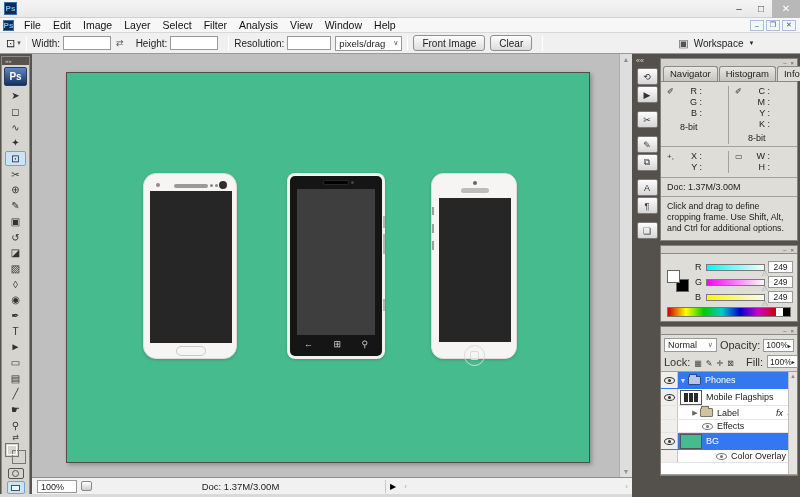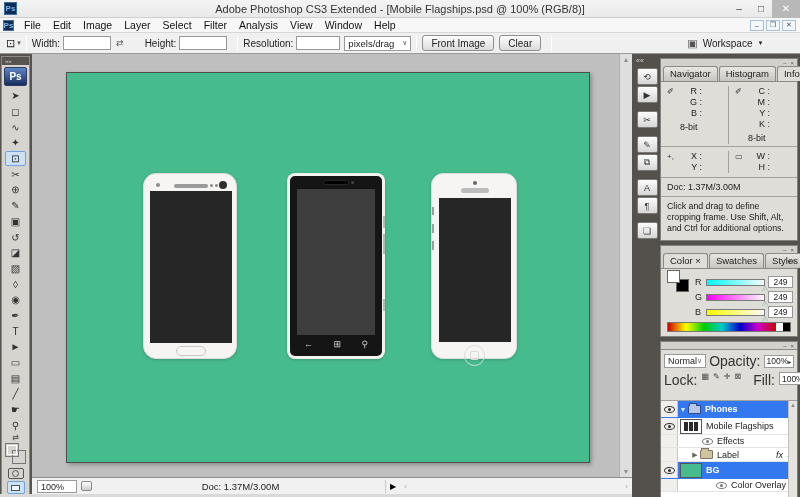--- a/index.html
+++ b/index.html
@@ -124,52 +124,51 @@
   .cthumb{position:absolute;top:6px;left:96%;width:0;height:0;border-left:3.5px solid transparent;border-right:3.5px solid transparent;border-bottom:5px solid #cfd8cf;filter:drop-shadow(0 0 .5px #555)}
   .cval{width:25px;height:12px;background:#fff;border:1px solid #999;font-size:8.5px;text-align:center;line-height:11px}
   .ramp{display:flex;margin:4px 2px 1px;height:10px;border:1px solid #777}
   .ramp .spec{flex:1;background:linear-gradient(to right,#c00,#ff0,#0c0,#0cc,#00c,#c0c,#c00)}
   .ramp .w{width:7px;background:#fff}
   .ramp .k{width:7px;background:#000}
 
   
   .lrow1{display:flex;align-items:center;gap:3px;padding:3px 3px 2px}
   .blend{width:68px;height:14px;background:#fff;border:1px solid #999;font-size:9px;display:flex;align-items:center;justify-content:space-between;padding:0 3px;color:#222}
-  .small-lab{font-size:14px;color:#333}
+  .small-lab{font-size:11px;color:#333}
   .pctbox{width:32px;height:13px;background:#fff;border:1px solid #999;font-size:8.5px;display:flex;align-items:center;justify-content:space-between;padding:0 2px}
-  .lockrow{display:flex;align-items:flex-start;gap:4px;padding:1px 3px 12px;border-bottom:1px solid #a3a19c}
+  .lockrow{display:flex;align-items:flex-end;gap:4px;padding:1px 3px 3px;border-bottom:1px solid #a3a19c}
   .lockico{font-size:8px;color:#444}
   .layerlist{position:relative;background:#fff;height:103px;border-bottom:1px solid #a3a19c;overflow:hidden}
   .lrow{display:flex;align-items:center;height:17px;border-bottom:1px solid #e4e4e4;position:relative}
   .lrow.sel{background:#3478f0;color:#fff;border-bottom-color:#3478f0}
   .eyecell{width:17px;align-self:stretch;border-right:1px solid #c9c7c2;background:#f1efeb;display:flex;align-items:center;justify-content:center;flex:none}
   .eye{width:11px;height:7px;border:1px solid #333;border-radius:50%;position:relative}
   .eye::after{content:"";position:absolute;left:3px;top:1px;width:3px;height:3px;background:#333;border-radius:50%}
   .eye.lt{border-color:#777}.eye.lt::after{background:#777}
   .folder{width:13px;height:9px;background:#cfc49e;border:1px solid #7d7563;border-radius:1px;position:relative;flex:none}
   .folder::before{content:"";position:absolute;left:0;top:-3px;width:6px;height:2px;background:#cfc49e;border:1px solid #7d7563;border-bottom:none}
   .lrow.sel .folder{background:#b6c6ea;border-color:#2a4a8a}
   .lrow.sel .folder::before{background:#b6c6ea;border-color:#2a4a8a}
   .tri{font-size:7px;color:#666;width:10px;text-align:center;flex:none}
   .lrow.sel .tri{color:#dce6fa}
   .lname{font-size:9px;margin-left:4px;white-space:nowrap}
-  .lrow.sel .lname{font-weight:bold}
+  .lrow.sel .lname{font-weight:normal}
   .smartthumb{width:22px;height:15px;background:#fff;border:1px solid #555;margin-left:2px;display:flex;align-items:center;justify-content:center;gap:1px;flex:none}
   .smartthumb i{width:4px;height:9px;background:#2a2a2a;display:block}
   .bgthumb{width:22px;height:15px;border:1px solid #555;margin-left:2px;flex:none}
   .fxmark{position:absolute;right:14px;font-size:9px;font-style:italic;color:#222}
   .fxchev{position:absolute;right:4px;font-size:7px;color:#555}
   .listscroll{position:absolute;right:0;top:0;width:9px;height:100%;background:#e6e4e0;border-left:1px solid #c2c0bb;font-size:6px;color:#8a8a8a;display:flex;flex-direction:column;justify-content:space-between;align-items:center;padding:1px 0}
 </style>
 </head>
 <body>
 
 <div class="abs titlebar">
   <div class="ps-badge">Ps</div>
-  <div class="title-text">Adobe Photoshop CS3 Extended - [Mobile Flagships.psd @ 100% (RGB/8)]</div>
   <div class="win-btns">
     <div class="win-btn">–</div>
     <div class="win-btn">□</div>
     <div class="win-btn close">✕</div>
   </div>
 </div>
 
 <div class="abs menubar">
   <div class="ps-badge">Ps</div>
   <span class="menu-item">File</span>
@@ -191,21 +190,21 @@
 
 <div class="abs optionsbar">
   <div class="tool-preset">
     <span>⊡</span>
     <span style="font-size:7px;color:#555">▾</span>
   </div>
   <div class="opt-sep"></div>
   <span>Width:</span>
   <input class="opt-input" style="width: 48px; margin: 0px 3px;" value="">
   <span style="font-size:9px;color:#555;margin:0 2px">⇄</span>
-  <span style="margin-left:19px">Height:</span>
+  <span style="margin-left:10px">Height:</span>
   <input class="opt-input" style="width: 48px; margin: 0px 5px 0px 3px;" value="">
   <div class="opt-sep"></div>
   <span>Resolution:</span>
   <input class="opt-input" style="width: 44px; margin: 0px 4px 0px 3px;" value="">
   <div class="opt-select">
     <span>pixels/drag</span>
     <span style="font-size:7px;color:#555">∨</span>
   </div>
   <div class="opt-sep"></div>
   <button class="opt-btn">Front Image</button>
@@ -410,26 +409,20 @@
         <div class="docline">Doc: 1.37M/3.00M</div>
         <div class="hint">Click and drag to define cropping frame. Use Shift, Alt, and Ctrl for additional options.</div>
       </div>
     </div>
 
     <div class="pgroup" style="position:relative">
       <div class="pg-head">
         <span>‒</span>
         <span>×</span>
       </div>
-      <div class="tabs">
-        <div class="tab active">Color ×</div>
-        <div class="tab">Swatches</div>
-        <div class="tab">Styles</div>
-        <div class="pmenu">▾≡</div>
-      </div>
       <div class="pbody color-body">
         <div class="cswatches">
           <div class="cs-bg"></div>
           <div class="cs-fg"></div>
         </div>
         <div class="crow">
           <span class="clab">R</span>
           <div class="ctrack" style="background:linear-gradient(to right,#00f9f9,#f9f9f9)">
               <div class="cthumb"></div>
             </div>
@@ -503,35 +496,35 @@
                 <div class="eye"></div>
               </div>
             <div class="smartthumb">
                 <i></i>
                 <i></i>
                 <i></i>
               </div>
             <span class="lname">Mobile Flagships</span>
           </div>
 
-          <div class="lrow" style="height:13px">
-            <div class="eyecell"></div>
-            <div class="eye lt" style="margin-left:24px"></div>
-            <span class="lname">Effects</span>
-          </div>
-
           <div class="lrow" style="height:14px">
             <div class="eyecell"></div>
             <span class="tri" style="margin-left:12px">▶</span>
             <div class="folder"></div>
             <span class="lname">Label</span>
             <span class="fxmark">fx</span>
             <span class="fxchev">▲</span>
           </div>
 
+          <div class="lrow" style="height:13px">
+            <div class="eyecell"></div>
+            <div class="eye lt" style="margin-left:24px"></div>
+            <span class="lname">Effects</span>
+          </div>
+
           <div class="lrow sel" style="background: rgb(52, 120, 240);">
             <div class="eyecell">
                 <div class="eye"></div>
               </div>
             <div class="bgthumb" id="bg-thumb" style="background: rgb(70, 187, 142);"></div>
             <span class="lname">BG</span>
           </div>
 
           <div class="lrow" style="height:13px">
             <div class="eyecell"></div>

